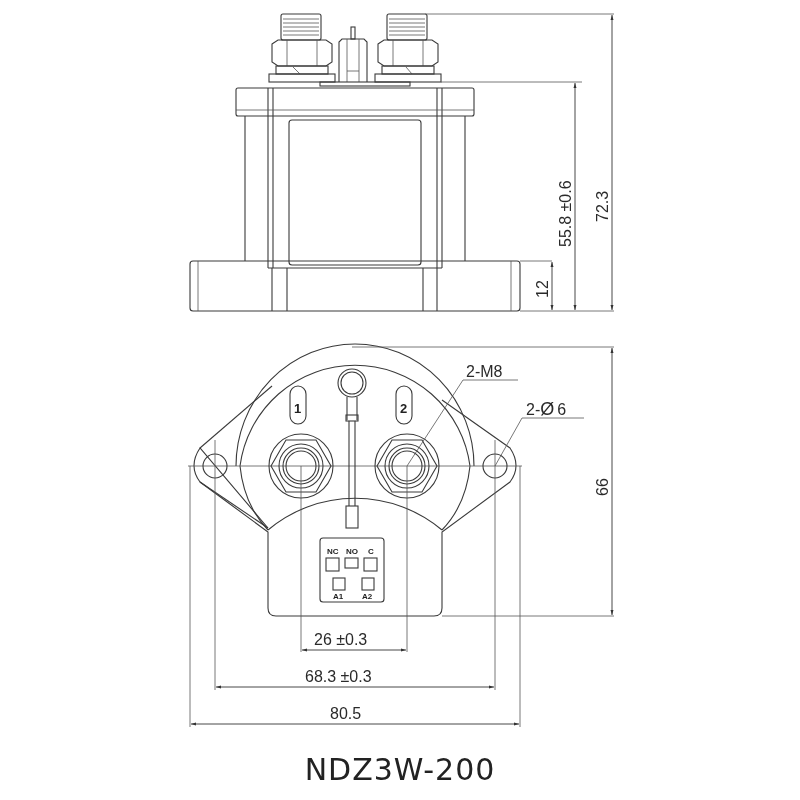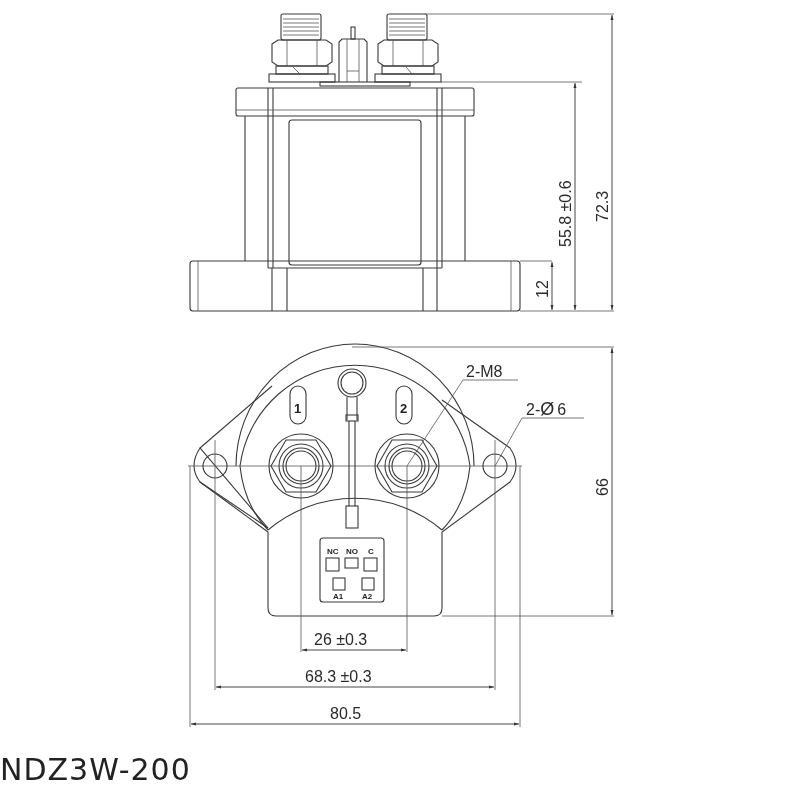--- a/index.html
+++ b/index.html
@@ -4,21 +4,21 @@
 <style>
   html, body { margin: 0; padding: 0; background: #ffffff; }
   body { width: 800px; height: 800px; overflow: hidden; position: relative; font-family: "Liberation Sans", sans-serif; }
   #drawing { position: absolute; left: 0; top: 0; width: 800px; height: 800px; }
   .ln { stroke: #3a3a3a; stroke-width: 1.1; fill: none; }
   .lt { stroke: #555; stroke-width: 0.8; fill: none; }
   .dim { stroke: #333; stroke-width: 0.9; fill: none; }
   .dimtxt { font-family: "Liberation Sans", sans-serif; font-size: 16px; fill: #2a2a2a; }
   .small { font-family: "Liberation Sans", sans-serif; font-size: 8px; font-weight: bold; fill: #222; }
   .tnum { font-family: "Liberation Sans", sans-serif; font-size: 13px; font-weight: bold; fill: #222; }
-  .title { position: absolute; left: 0; width: 800px; top: 752px; font-family: "DejaVu Sans", sans-serif; font-size: 30px; color: #222; letter-spacing: 1px; }
+  .title { position: absolute; left: 0; width: 800px; top: 752px; text-align: center; font-family: "DejaVu Sans", sans-serif; font-size: 30px; color: #222; letter-spacing: 1px; }
 </style>
 </head>
 <body>
 
 <svg id="drawing" viewBox="0 0 800 800" xmlns="http://www.w3.org/2000/svg">
   <defs>
     <marker id="arr" viewBox="0 0 10 10" refX="10" refY="5" markerWidth="6" markerHeight="6" orient="auto-start-reverse">
       <path d="M0,2 L10,5 L0,8 z" fill="#333"></path>
     </marker>
   </defs>

